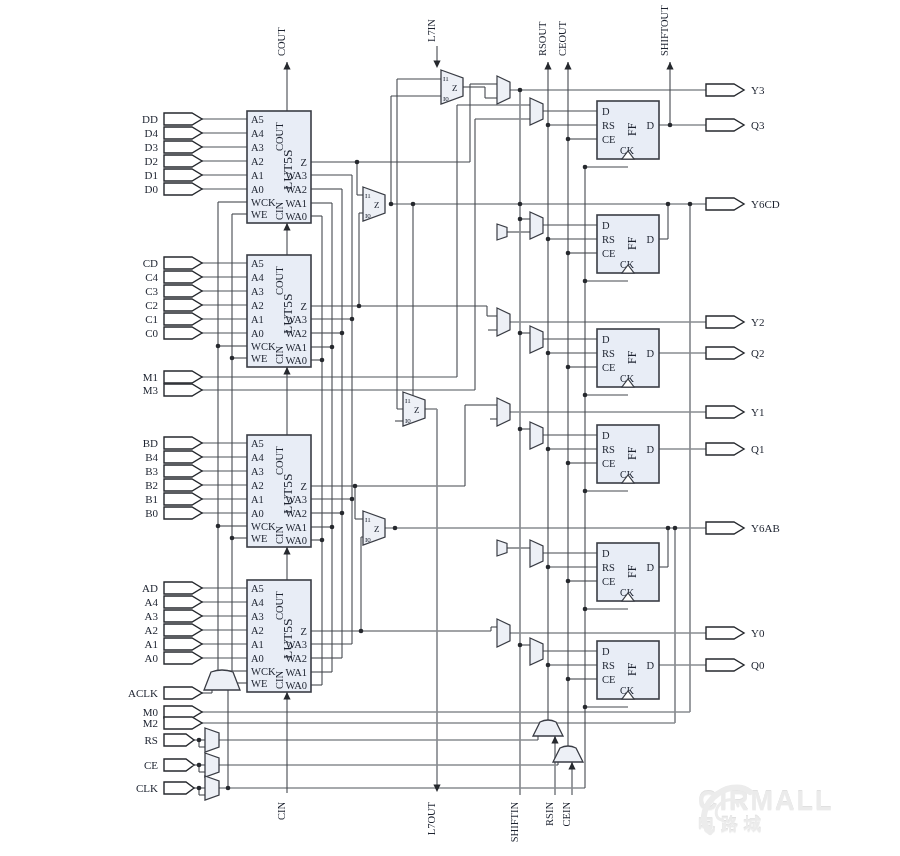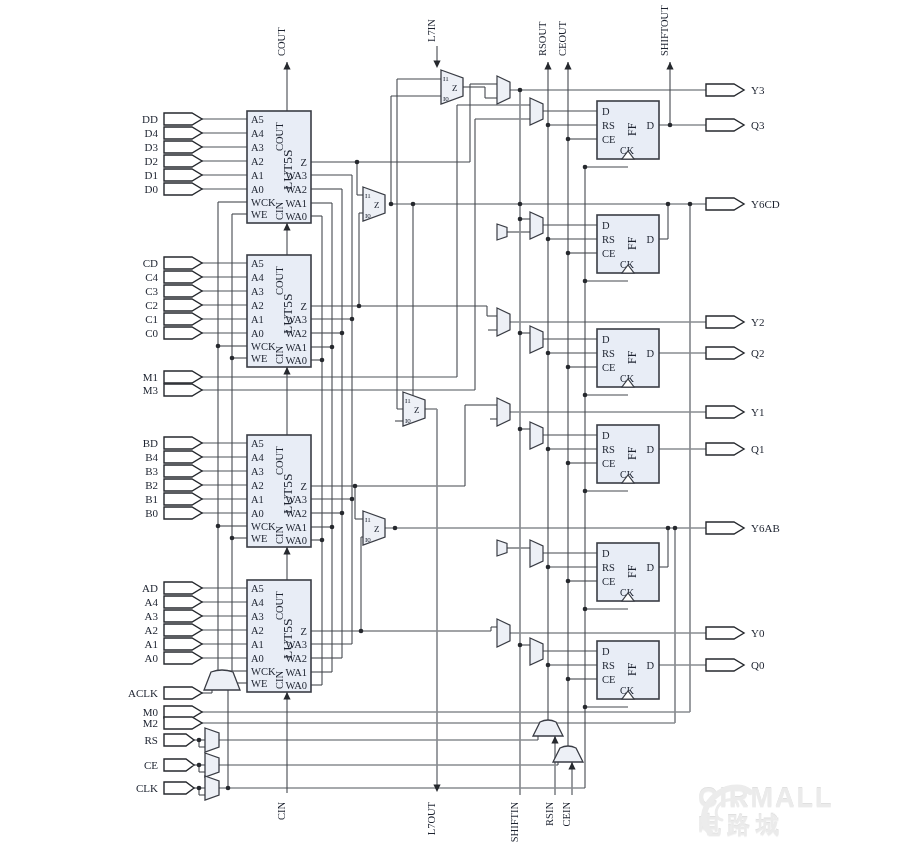--- a/index.html
+++ b/index.html
@@ -6,21 +6,21 @@
   .stage{position:relative;width:900px;height:856px;background:#ffffff;overflow:hidden;
          font-family:"Liberation Serif","DejaVu Serif",serif;}
   svg{position:absolute;left:0;top:0;}
   svg text{fill:#1d2330;}
   .watermark{position:absolute;left:698px;top:770px;width:200px;height:84px;
              display:flex;align-items:center;gap:8px;
              font-family:"Liberation Sans","DejaVu Sans",sans-serif;
              color:#ebebeb;text-shadow:0 1px 0 #f7f7f7, 0 -1px 0 #e0e0e0;
              user-select:none;pointer-events:none;}
   .wm-brand{font-size:27px;font-weight:bold;letter-spacing:2px;line-height:1.0;}
-  .wm-cn{font-size:23px;font-weight:bold;letter-spacing:6px;line-height:1.2;}
+  .wm-cn{font-size:17px;font-weight:bold;letter-spacing:6px;line-height:1.2;}
 </style>
 </head>
 <body>
 
 <div class="stage">
   <svg id="schematic" width="900" height="856" viewBox="0 0 900 856">
       <line x1="202" y1="119" x2="247" y2="119" stroke="#898c91" stroke-width="1.7"></line>
       <line x1="202" y1="133" x2="247" y2="133" stroke="#898c91" stroke-width="1.7"></line>
       <line x1="202" y1="147" x2="247" y2="147" stroke="#898c91" stroke-width="1.7"></line>
       <line x1="202" y1="161" x2="247" y2="161" stroke="#898c91" stroke-width="1.7"></line>

